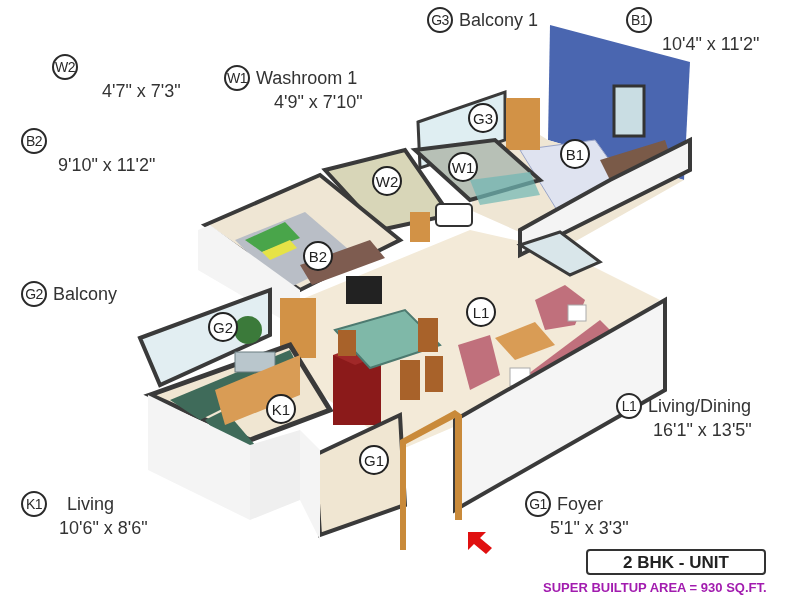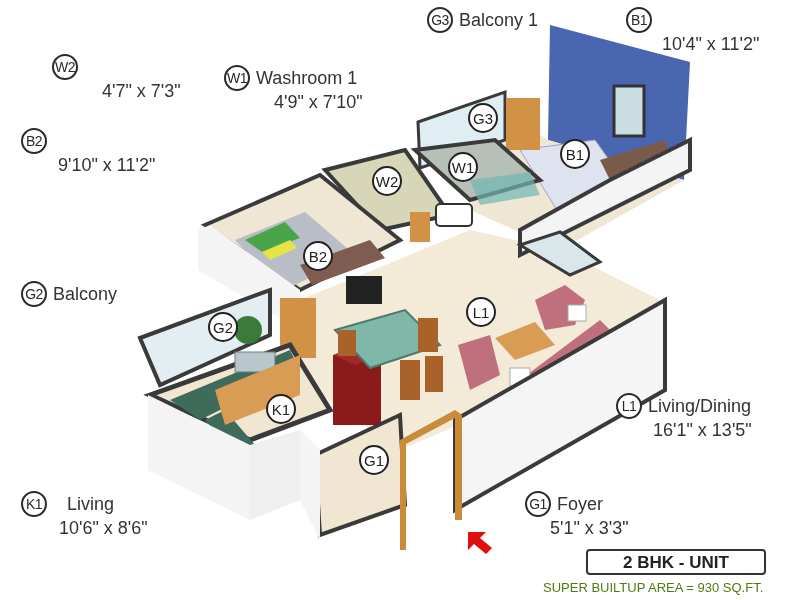--- a/index.html
+++ b/index.html
@@ -11,22 +11,22 @@
            display:inline-flex; align-items:center; justify-content:center; font-size:14px; color:#2a2a2a;
            background:#fff; letter-spacing:-0.5px; }
   .dim { display:block; }
   .plan-badge { position:absolute; width:30px; height:30px; border:2px solid #222; border-radius:50%;
                 background:#fff; box-sizing:border-box; display:flex; align-items:center; justify-content:center;
                 font-size:15px; color:#222; z-index:5; }
   #plan { position:absolute; left:0; top:0; width:800px; height:600px; }
   .unit-box { position:absolute; left:586px; top:549px; width:180px; height:26px; border:2px solid #333;
               border-radius:4px; box-sizing:border-box; display:flex; align-items:flex-end; justify-content:center;
               font-weight:bold; font-size:17px; color:#222; background:#fff; }
-  .area-text { position:absolute; left:543px; top:580px; width:257px; font-weight:normal; font-size:13px;
-               color:#4d7c0f; white-space:nowrap; }
+  .area-text { position:absolute; left:543px; top:580px; width:257px; font-weight:bold; font-size:13px;
+               color:#a21caf; white-space:nowrap; }
 </style>
 </head>
 <body>
 
 <svg id="plan" viewBox="0 0 800 600" xmlns="http://www.w3.org/2000/svg">
 
   <polygon points="300,300 470,230 560,250 660,300 470,420 400,450 300,380" fill="#f3ead8"></polygon>
 
   <polygon points="550,25 690,62 684,180 548,140" fill="#4a66b0"></polygon>
   <rect x="614" y="86" width="30" height="50" fill="#c9dde3" stroke="#333" stroke-width="3"></rect>

